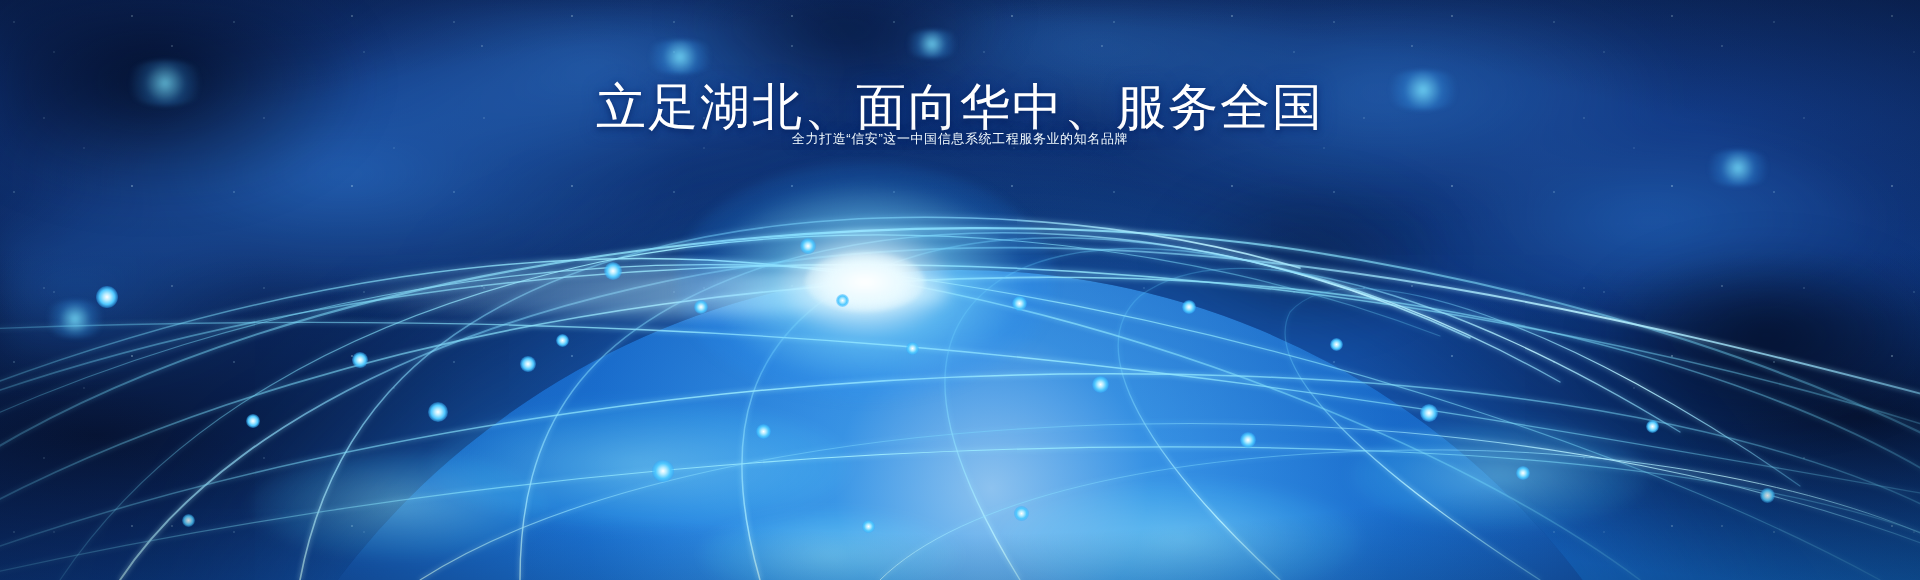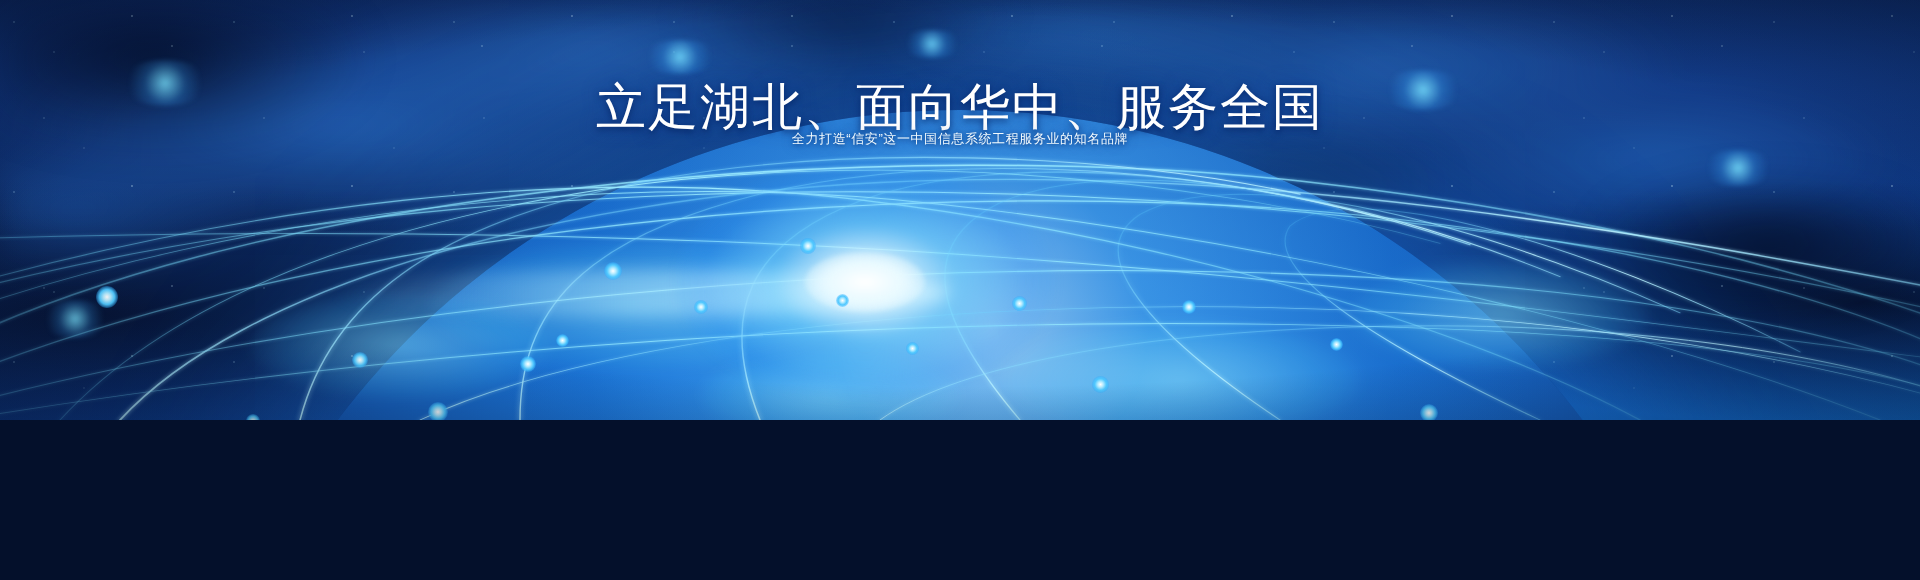--- a/index.html
+++ b/index.html
@@ -1,20 +1,20 @@
 <!DOCTYPE html>
 <html><head>
 <meta charset="utf-8">
 <style>
   * { margin:0; padding:0; box-sizing:border-box; }
   html,body { background:#04102b; }
 
   .banner{
     position:relative;
-    width:1920px; height:420px;
+    width:1920px; height:580px;
     overflow:hidden;
     font-family:"Liberation Sans","DejaVu Sans",sans-serif;
     background:#0a1d46;
   }
 
   
   .layer{ position:absolute; inset:0; }
 
   .nebula-base{
     background:

